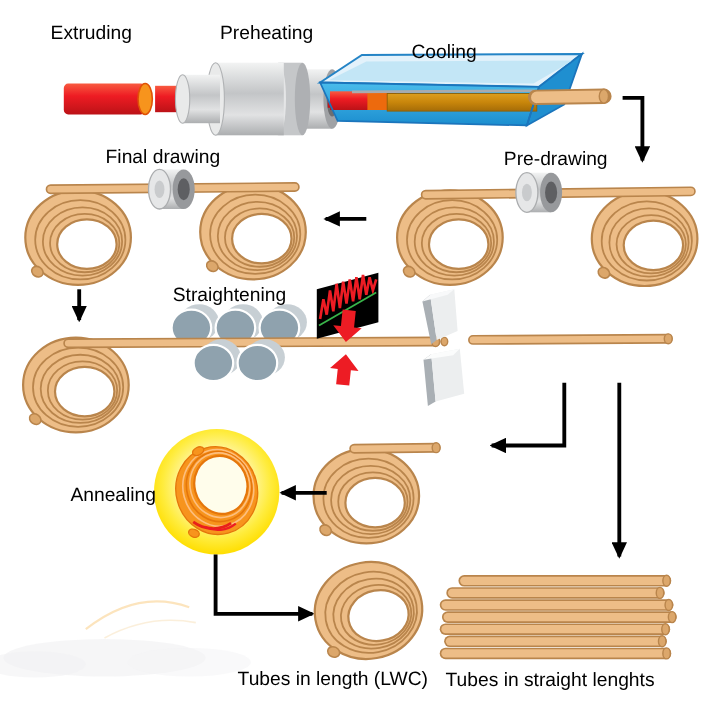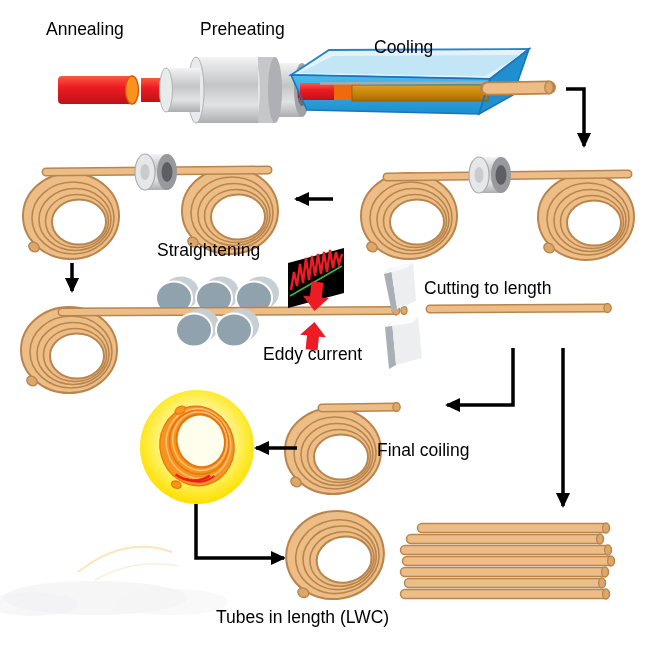--- a/index.html
+++ b/index.html
@@ -250,23 +250,24 @@
           <ellipse cx="602" cy="583" rx="3.4" ry="5" class="cap"></ellipse>
         </g>
     <g>
           <line class="tubeO2" x1="405" y1="594" x2="605" y2="594"></line>
           <line class="tubeI2" x1="405" y1="594" x2="605" y2="594"></line>
           <ellipse cx="606" cy="594" rx="3.4" ry="5" class="cap"></ellipse>
         </g>
   </g>
 </svg>
 
-  <div class="lbl" style="left:46px;top:18px">Annealing</div>
+  <div class="lbl" style="left:46px;top:18px">Extruding</div>
   <div class="lbl" style="left:200px;top:18px">Preheating</div>
   <div class="lbl" style="left:374px;top:36px">Cooling</div>
-  <div class="lbl" style="left:157px;top:239px">Straightening</div>
+  <div class="lbl" style="left:458px;top:133px">Pre-drawing</div>
+  <div class="lbl" style="left:96px;top:131px">Final drawing</div>
+  <div class="lbl" style="left:157px;top:257px">Straightening</div>
   <div class="lbl" style="left:263px;top:343px">
-    <div>Eddy current</div>
   </div>
-  <div class="lbl" style="left:424px;top:277px">Cutting to length</div>
-  <div class="lbl" style="left:377px;top:439px">Final coiling</div>
+  <div class="lbl" style="left:64px;top:438px">Annealing</div>
   <div class="lbl" style="left:216px;top:606px">Tubes in length (LWC)</div>
+  <div class="lbl" style="left:405px;top:607px">Tubes in straight lenghts</div>
 </div>
 
 </body></html>

